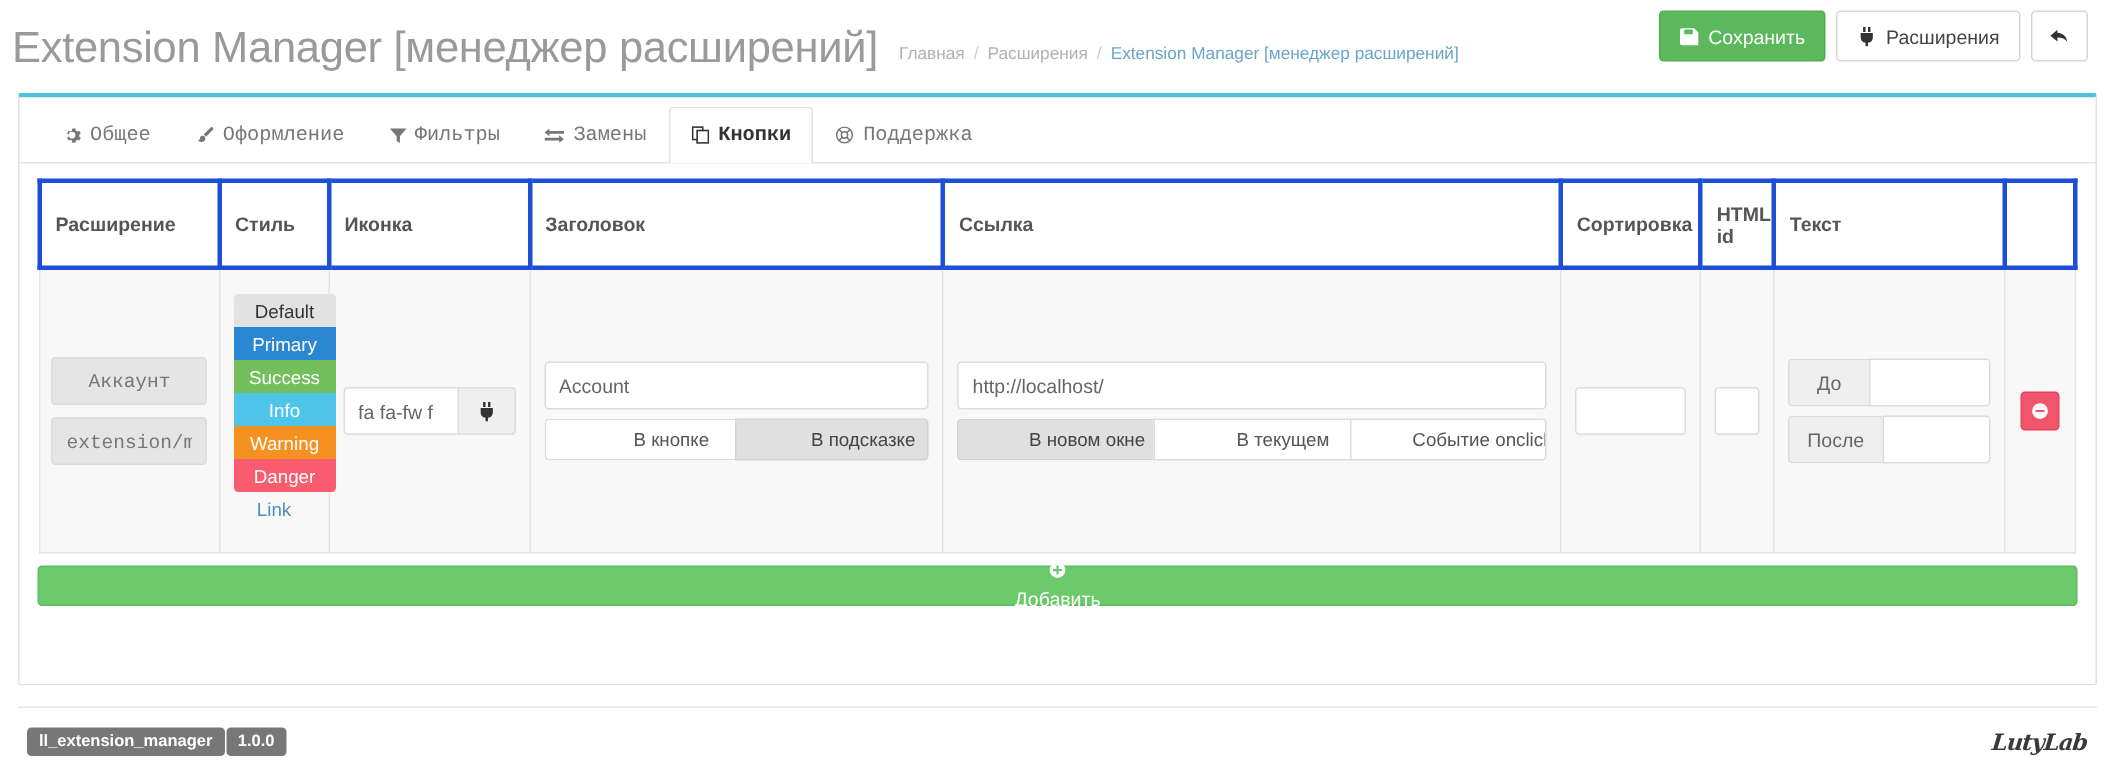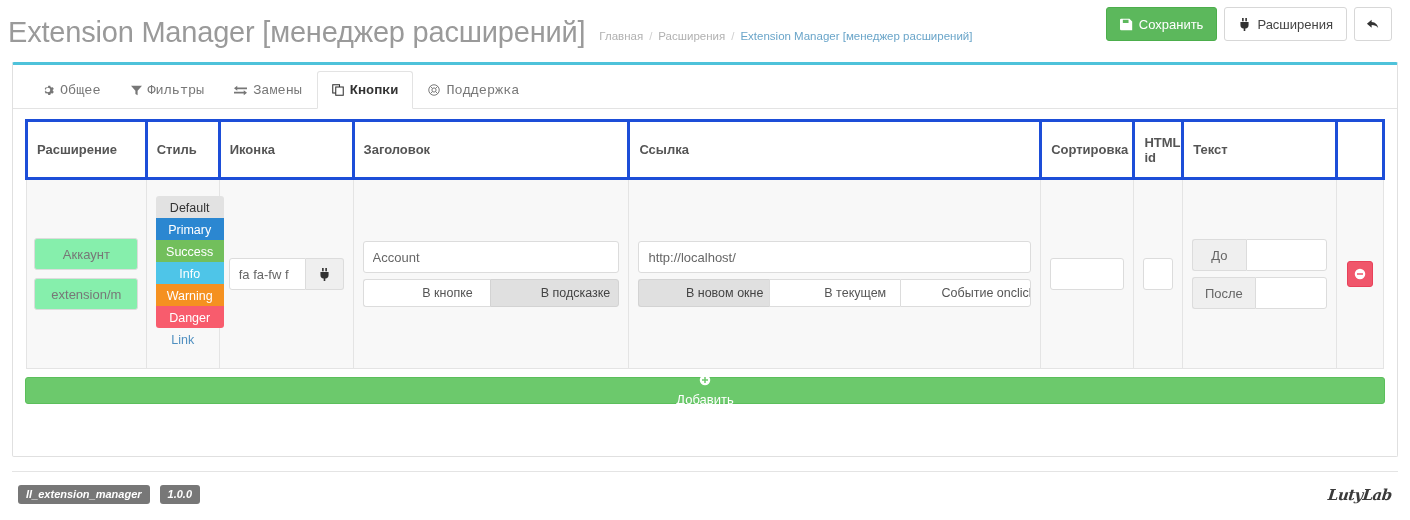--- a/index.html
+++ b/index.html
@@ -160,23 +160,24 @@
     border: 1px solid #dcdcdc;
     border-radius: 3px;
     background: #fff;
     padding: 0 9px;
     font-size: 13px;
     color: #666;
     font-family: "Liberation Sans", sans-serif;
     outline: none;
   }
   .frm[readonly], .frm.disabled {
-    background: #86efac;
+    background: #e5e5e5;
     color: #777;
     cursor: not-allowed;
+    font-family: Liberation Mono, monospace;
   }
   .frm::placeholder { color: #aeaeae; }
 
   .stack-2 { display: flex; flex-direction: column; gap: 8px; align-items: center; }
   .stack-2 .frm { width: 104px; text-align: center; }
 
   
   .style-stack {
     display: flex;
     flex-direction: column;
@@ -269,21 +270,21 @@
   
   .footer {
     margin: 14px 12px 0 12px;
     border-top: 1px solid #e4e4e4;
     height: 46px;
     display: flex;
     align-items: center;
     justify-content: space-between;
     padding: 0 6px;
   }
-  .badges { display: flex; align-items: center; gap: 10px; font-style: italic; }
+  .badges { display: flex; align-items: center; gap: 1px; }
   .badge {
     background: #777;
     color: #fff;
     font-size: 11px;
     font-weight: bold;
     border-radius: 3px;
     padding: 4px 8px;
     line-height: 1;
   }
   .footer-logo {
@@ -341,20 +342,28 @@
 <div class="panel">
 
   <div class="tabs">
     <div class="tab">
       <span>
         <svg width="12" height="12" viewBox="0 0 16 16" fill="#777">
             <path d="M8 5a3 3 0 1 0 0 6 3 3 0 0 0 0-6zm6.4 4.3 1.4 1.1-1.4 2.4-1.7-.6q-.6.5-1.3.8l-.3 1.8H8.3l-.3-1.8q-.7-.3-1.3-.8l-1.7.6-1.4-2.4 1.4-1.1a5 5 0 0 1 0-1.6L3.6 6.6 5 4.2l1.7.6q.6-.5 1.3-.8l.3-1.8h2.8l.3 1.8q.7.3 1.3.8l1.7-.6 1.4 2.4-1.4 1.1a5 5 0 0 1 0 1.6z"></path>
           </svg>
       </span>
       <span>Общее</span>
+    </div>
+    <div class="tab">
+      <span>
+        <svg width="12" height="12" viewBox="0 0 16 16" fill="#777">
+            <path d="M14.6 1.4a1.4 1.4 0 0 0-2 0L6.4 7.6l2 2 6.2-6.2a1.4 1.4 0 0 0 0-2zM5.4 8.6C4 8.6 3 9.7 3 11c0 1-.8 1.6-1.6 1.9 0 0 1 1.4 3 1.4 2 0 3.5-1.4 3.5-3.2 0-1.3-1.1-2.5-2.5-2.5z"></path>
+          </svg>
+      </span>
+      <span>Оформление</span>
     </div>
     <div class="tab">
       <span>
         <svg width="11" height="11" viewBox="0 0 16 16" fill="#777">
             <path d="M0 1h16L9.6 8.4V15l-3.2-2V8.4z"></path>
           </svg>
       </span>
       <span>Фильтры</span>
     </div>
     <div class="tab">

